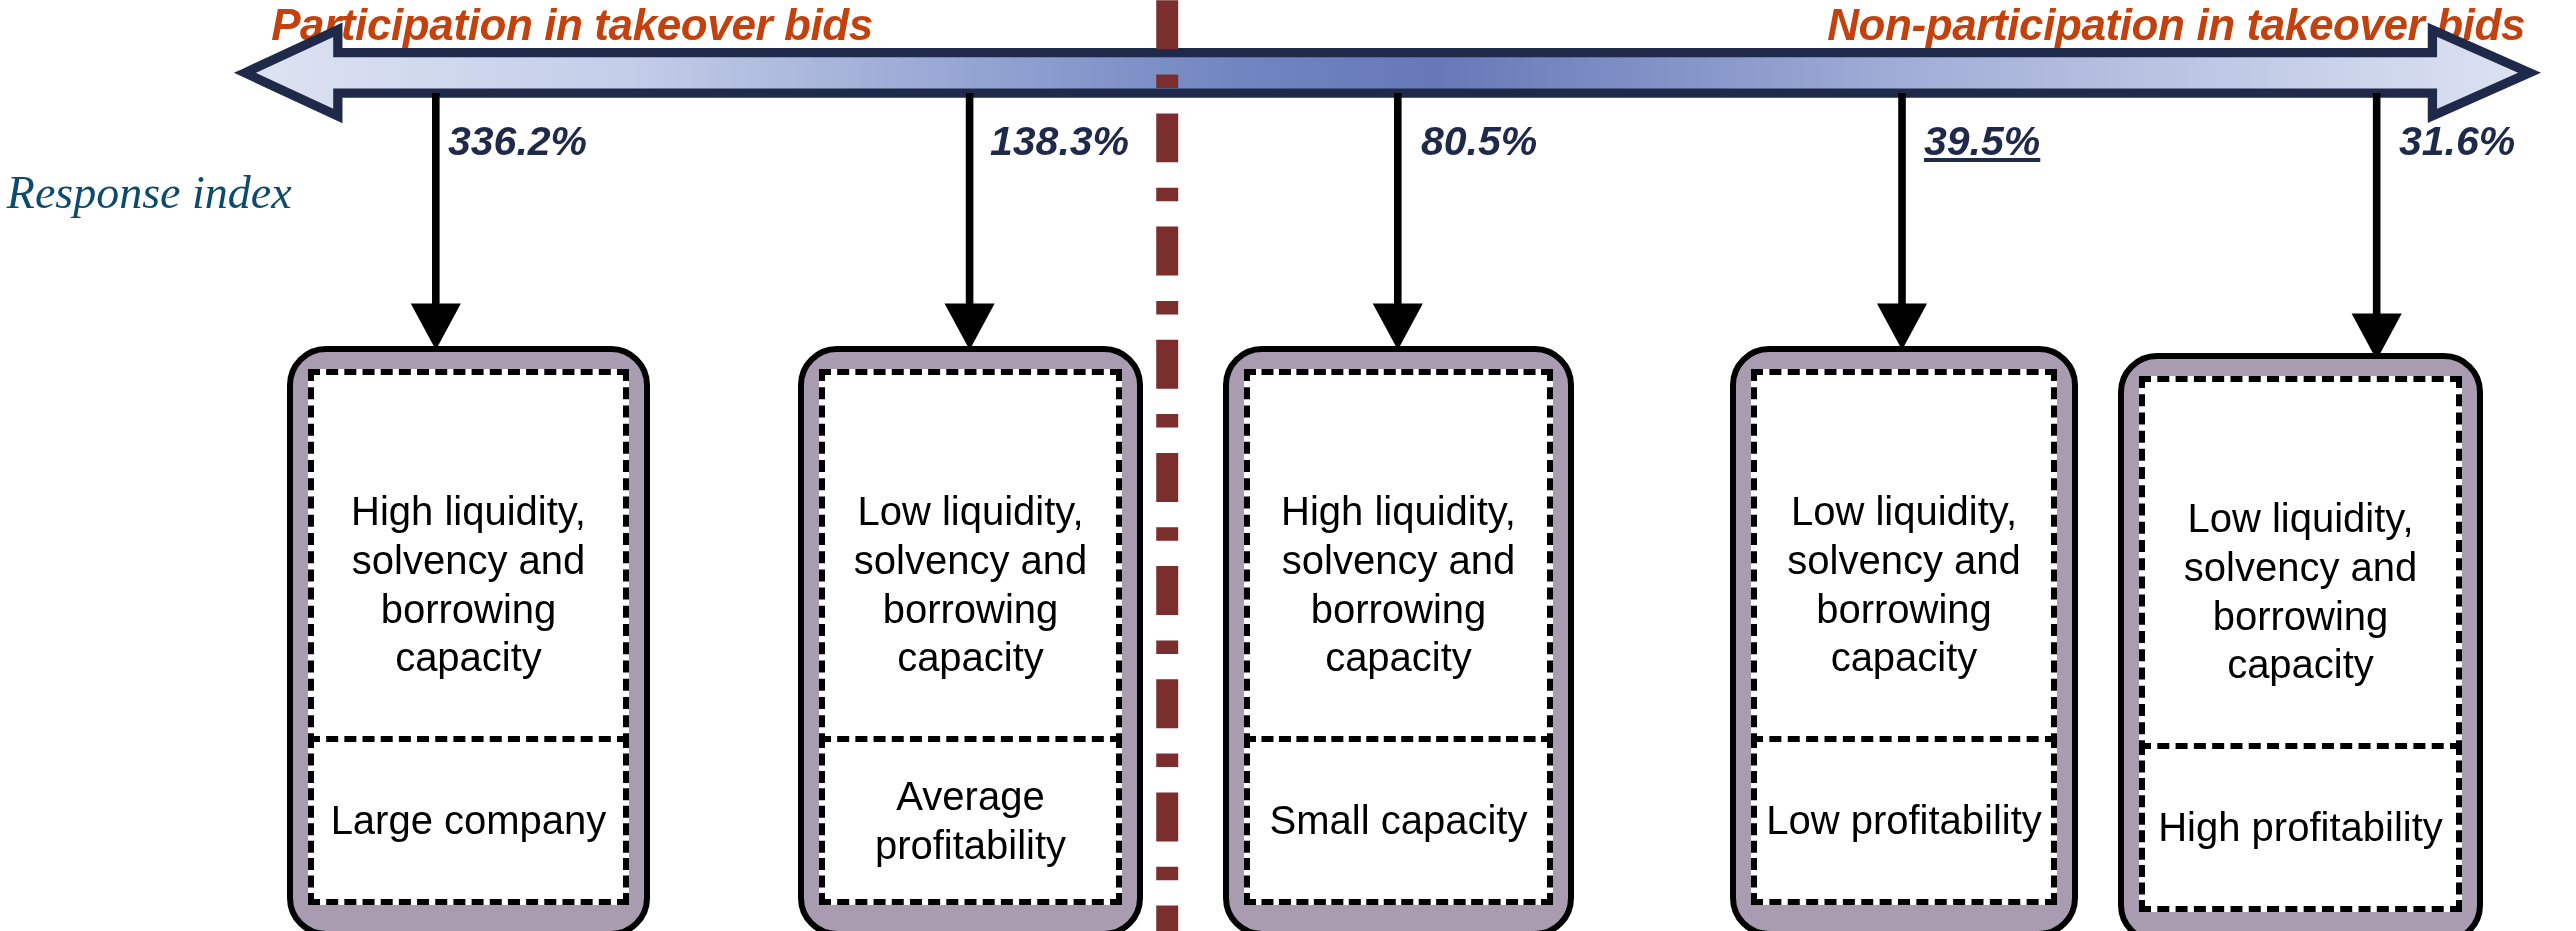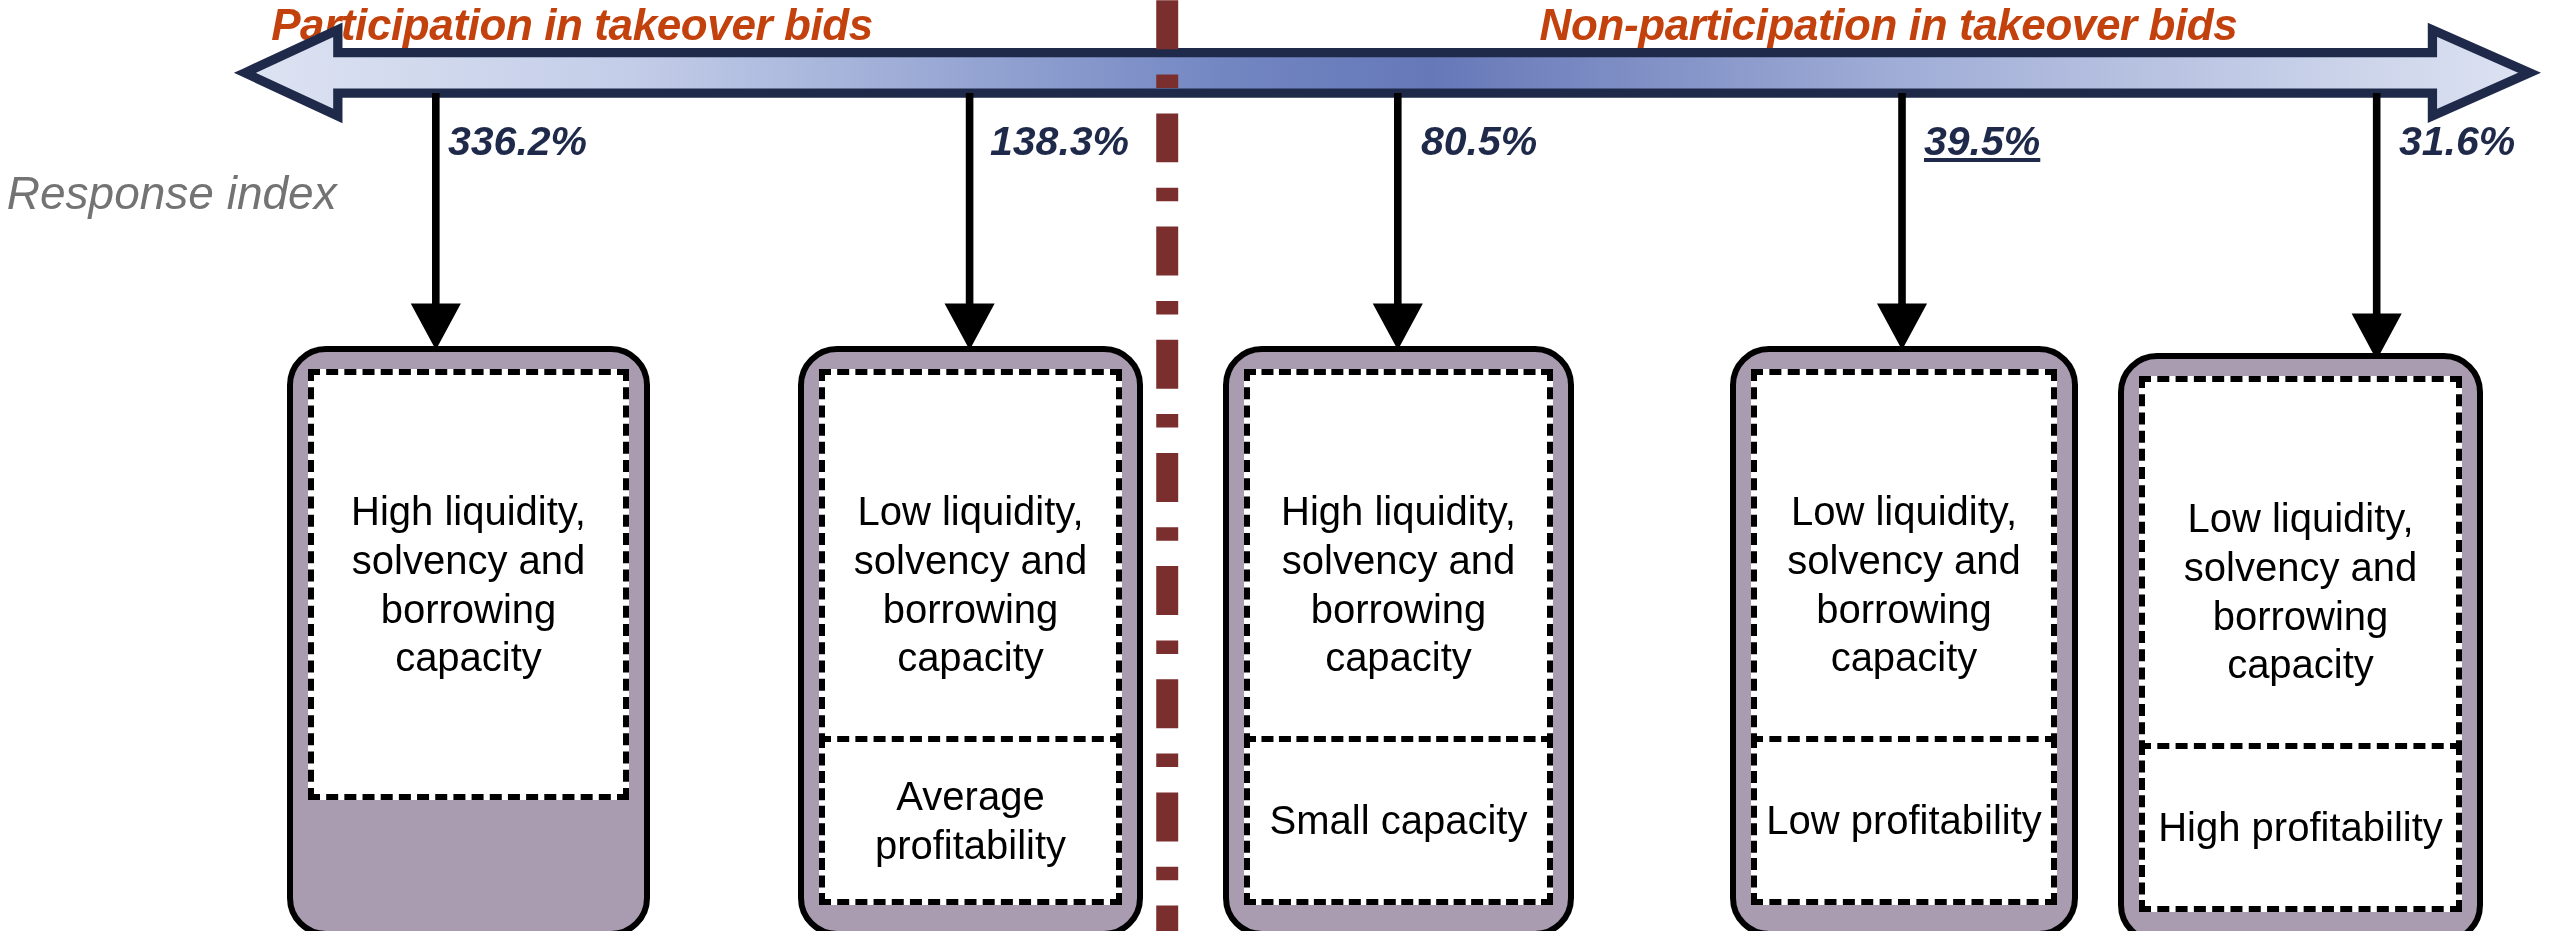--- a/index.html
+++ b/index.html
@@ -15,31 +15,31 @@
     font-family:"Liberation Sans", sans-serif;
     font-style:italic;
     font-weight:700;
     font-size:44px;
     color:#c2410c;
     white-space:nowrap;
     letter-spacing:-0.4px;
     text-align:center;
   }
   #title-left{left:0;width:1144px;top:0px;}
-  #title-right{left:1213px;width:1351px;top:0px;}
+  #title-right{left:1174px;width:1351px;top:0px;text-align:right;}
 
   
   #response-index{
     position:absolute;
     left:6.8px; top:166px;
-    font-family:Liberation Sans, sans-serif;
+    font-family:Liberation Serif, serif;
     font-style:italic;
     font-weight:400;
     font-size:46px;
-    color:#737373;
+    color:#0c4a6e;
     white-space:nowrap;
   }
 
   
   .pct{
     position:absolute;
     top:118px;
     font-family:"Liberation Sans", sans-serif;
     font-style:italic;
     font-weight:700;
@@ -144,20 +144,23 @@
   <div class="pct" style="left:448px;">336.2%</div>
   <div class="pct" style="left:990px;">138.3%</div>
   <div class="pct" style="left:1421px;">80.5%</div>
   <div class="pct" style="left:1924px;text-decoration:underline;">39.5%</div>
   <div class="pct" style="left:2399px;text-align:center;">31.6%</div>
 
   <div class="cat-box" style="left:287px;top:346px;width:363px;height:591px;">
     <div class="inner top">
       <span>High liquidity, solvency and borrowing capacity</span>
     </div>
+    <div class="inner bot">
+      <span>Large company</span>
+    </div>
   </div>
 
   <div class="cat-box" style="left:798px;top:346px;width:345px;height:591px;">
     <div class="inner top">
       <span>Low liquidity, solvency and borrowing capacity</span>
     </div>
     <div class="inner bot">
       <span>Average profitability</span>
     </div>
   </div>

